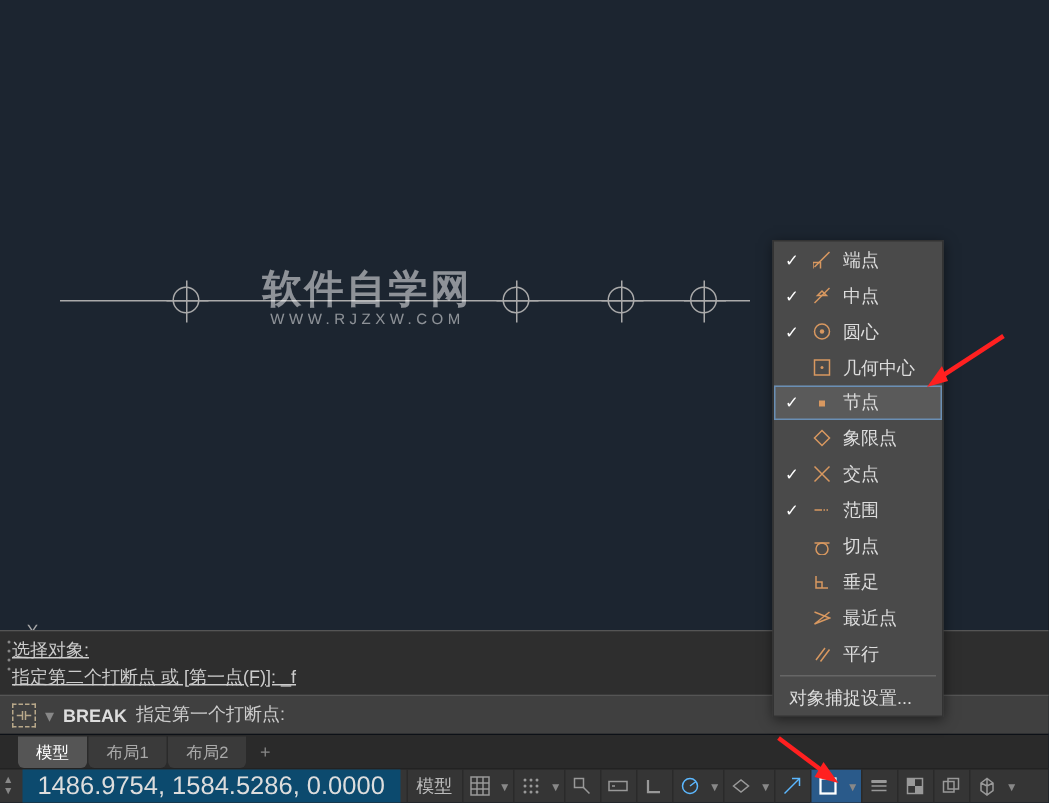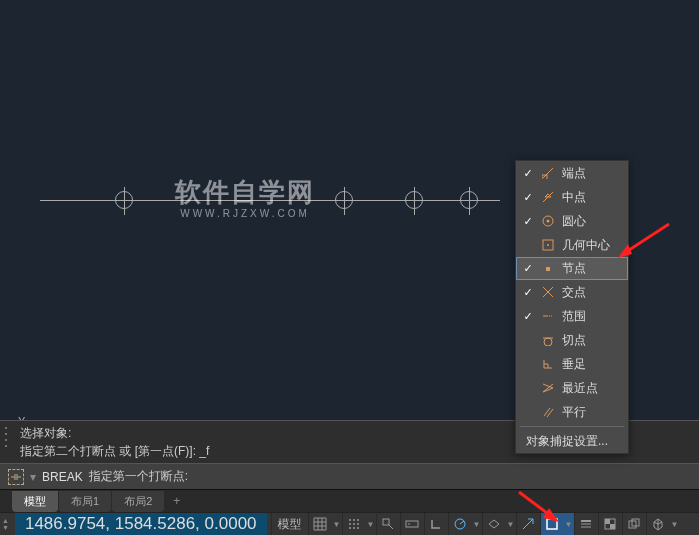--- a/index.html
+++ b/index.html
@@ -58,46 +58,47 @@
     .marker::before { width: 28px; height: 1px; top: 8px; left: -5px; }
     .marker::after { width: 1px; height: 28px; left: 8px; top: -5px; }
     .command-area {
       position: absolute;
       left: 0; right: 0; top: 420px;
       background: #373737;
       border-top: 1px solid #555;
     }
     .cmd-history {
       background: #2e2e2e;
-      padding: 3px 6px 3px 20px;
+      padding: 3px 6px 3px 8px;
       font-size: 12px;
       color: #ccc;
       line-height: 1.5;
       position: relative;
+      text-decoration: underline;
     }
     .cmd-handle {
       position: absolute; left: 2px; top: 4px;
       width: 10px; height: 24px;
       display: flex; flex-direction: column; justify-content: space-around;
     }
     .cmd-handle span { width: 2px; height: 2px; background: #888; border-radius: 50%; display: block; margin-left: 3px;}
     .cmd-input {
       background: #404040;
       padding: 4px 8px;
       display: flex;
       align-items: center;
       gap: 6px;
       border-top: 1px solid #555;
     }
     .cmd-icon {
       width: 16px; height: 16px;
       border: 1px dashed #b8a88a;
       display: flex; align-items: center; justify-content: center;
     }
-    .cmd-text { font-weight: normal; color: #ddd; }
+    .cmd-text { font-weight: bold; color: #ddd; }
     .tabs {
       position: absolute;
       left: 0; right: 0; top: 490px;
       height: 22px;
       background: #2a2a2a;
       display: flex;
       align-items: center;
       padding-left: 12px;
       gap: 1px;
     }
@@ -238,20 +239,29 @@
     <span>几何中心</span>
   </div>
   <div class="osnap-item highlight">
     <span class="check">✓</span>
     <span class="osnap-icon">
         <svg width="12" height="12">
           <rect x="4" y="4" width="4" height="4" fill="#d89860"></rect>
         </svg>
       </span>
     <span>节点</span>
+  </div>
+  <div class="osnap-item">
+    <span class="check"></span>
+    <span class="osnap-icon">
+        <svg width="12" height="12">
+          <path d="M6 1 L11 6 L6 11 L1 6 Z" fill="none" stroke="#d89860"></path>
+        </svg>
+      </span>
+    <span>象限点</span>
   </div>
   <div class="osnap-item">
     <span class="check">✓</span>
     <span class="osnap-icon">
         <svg width="12" height="12">
           <path d="M1 1 L11 11 M1 11 L11 1" stroke="#d89860"></path>
         </svg>
       </span>
     <span>交点</span>
   </div>

